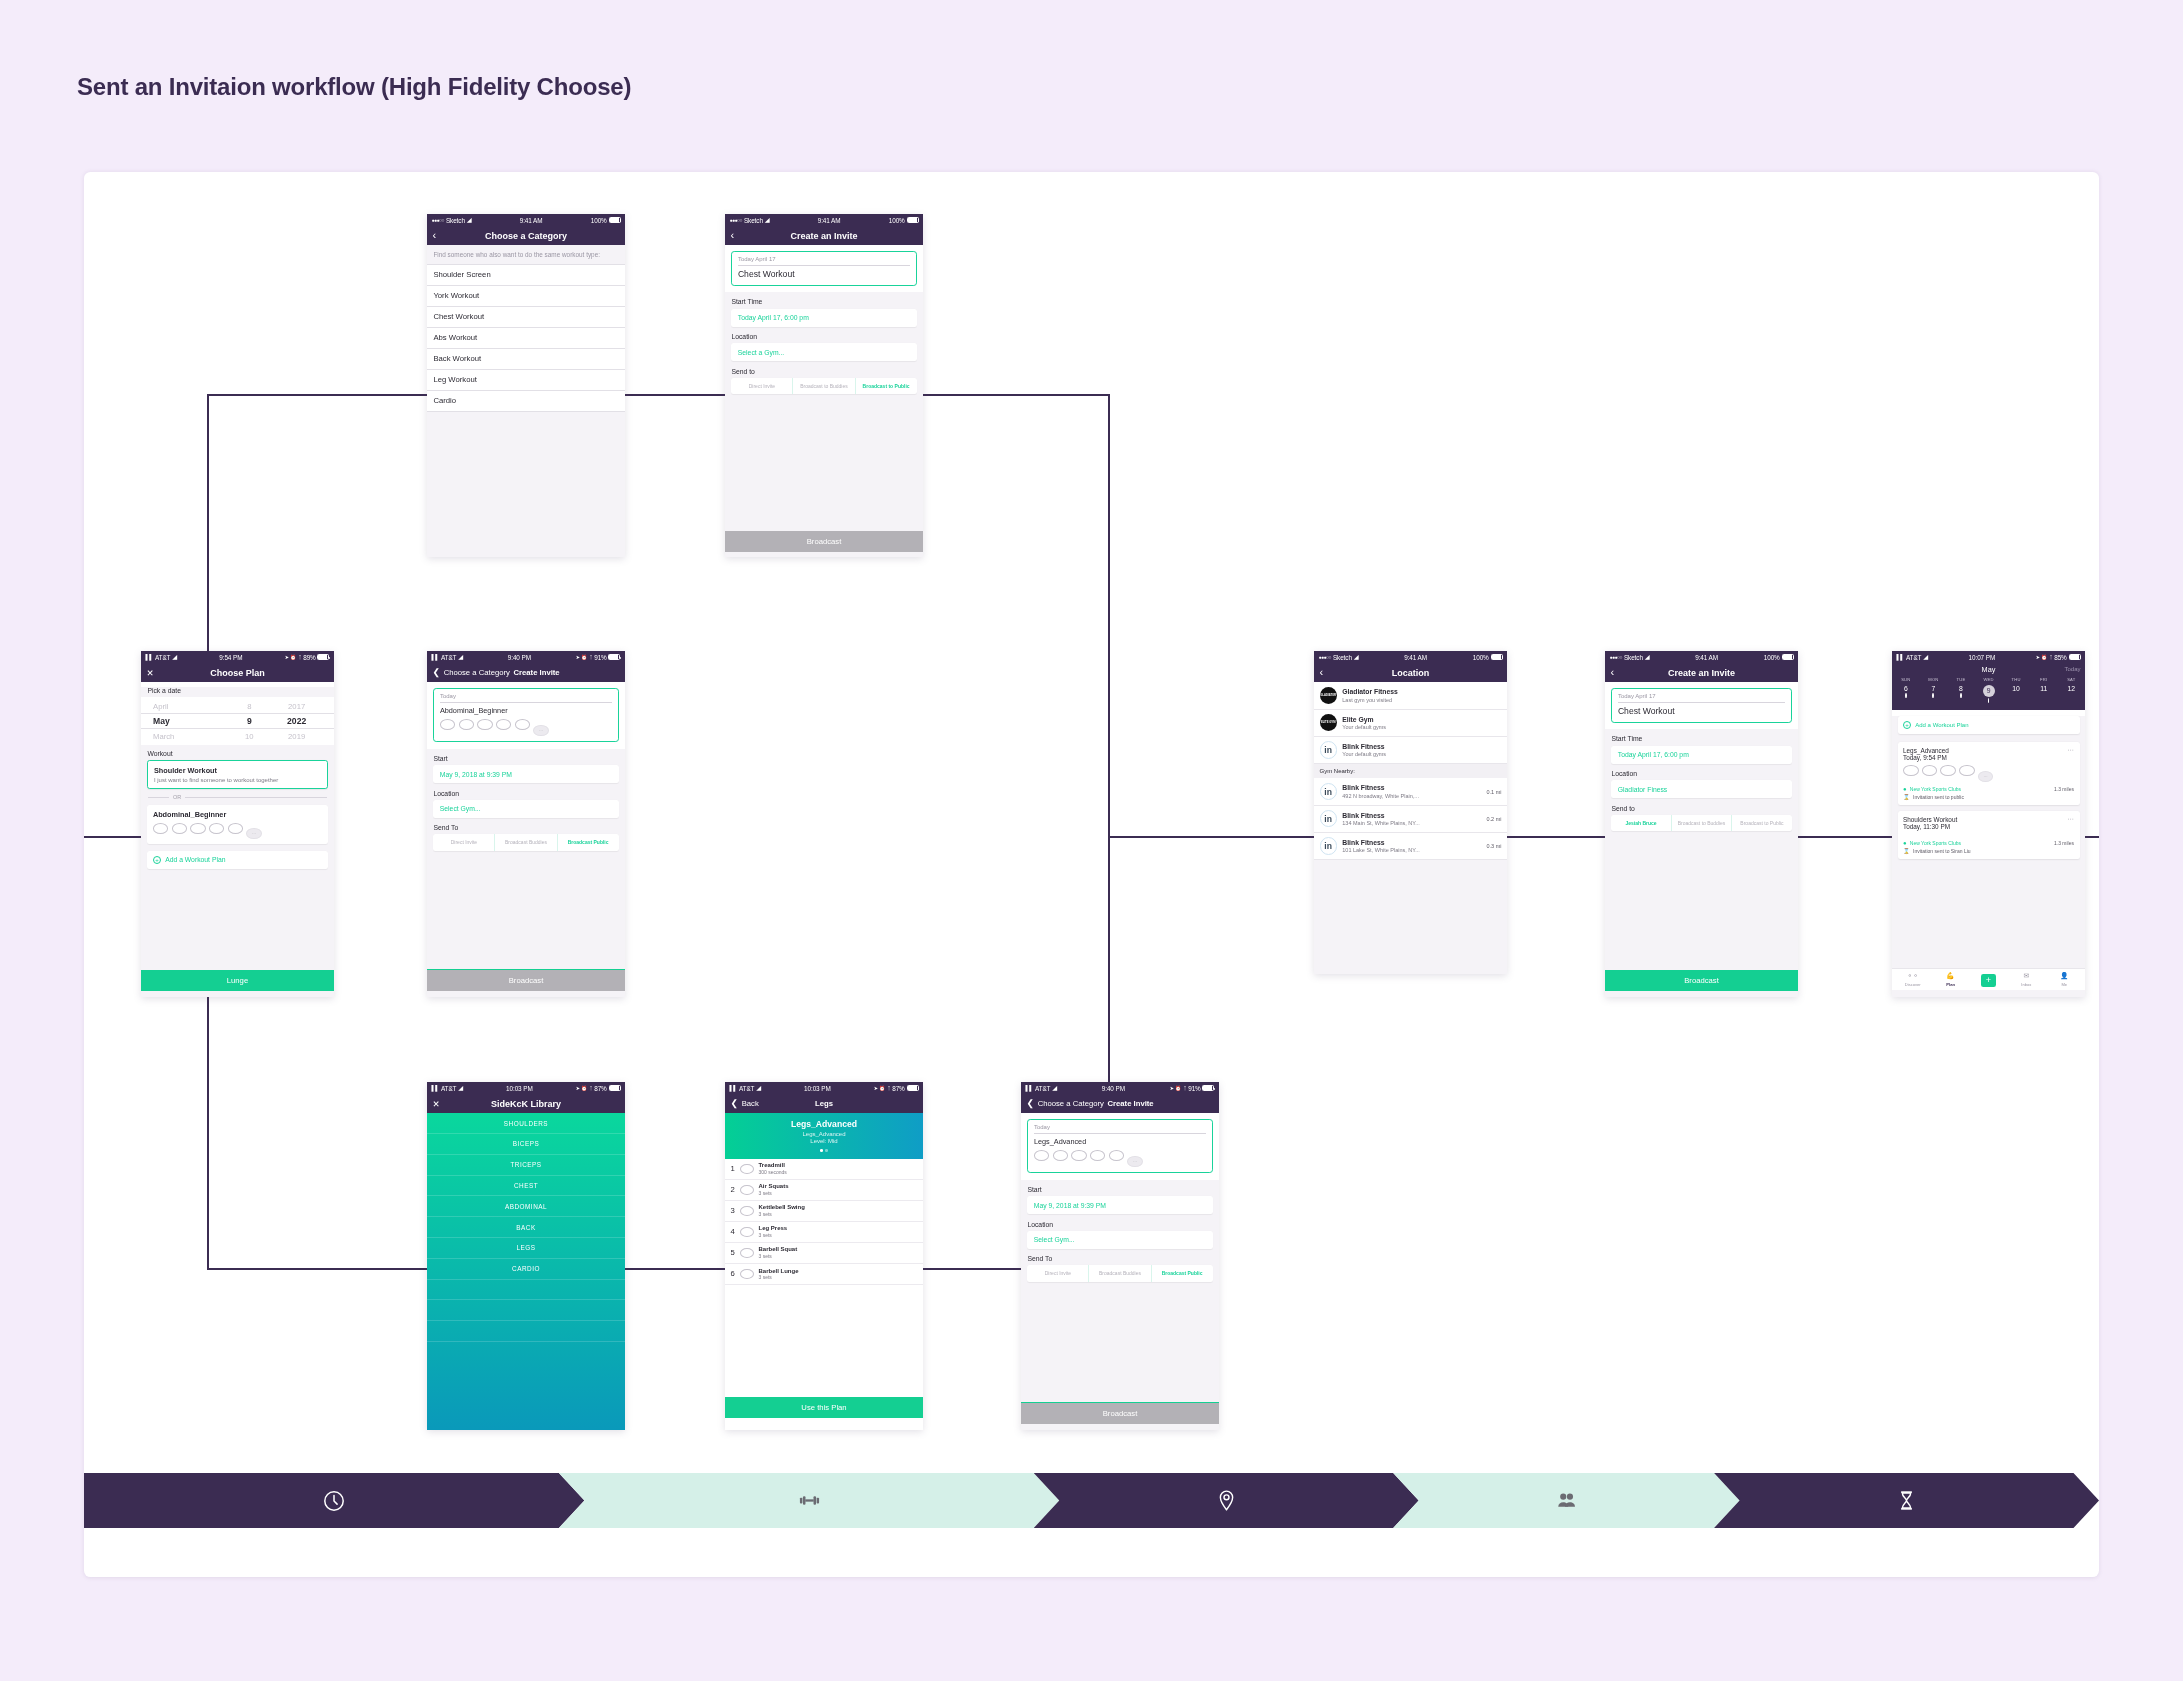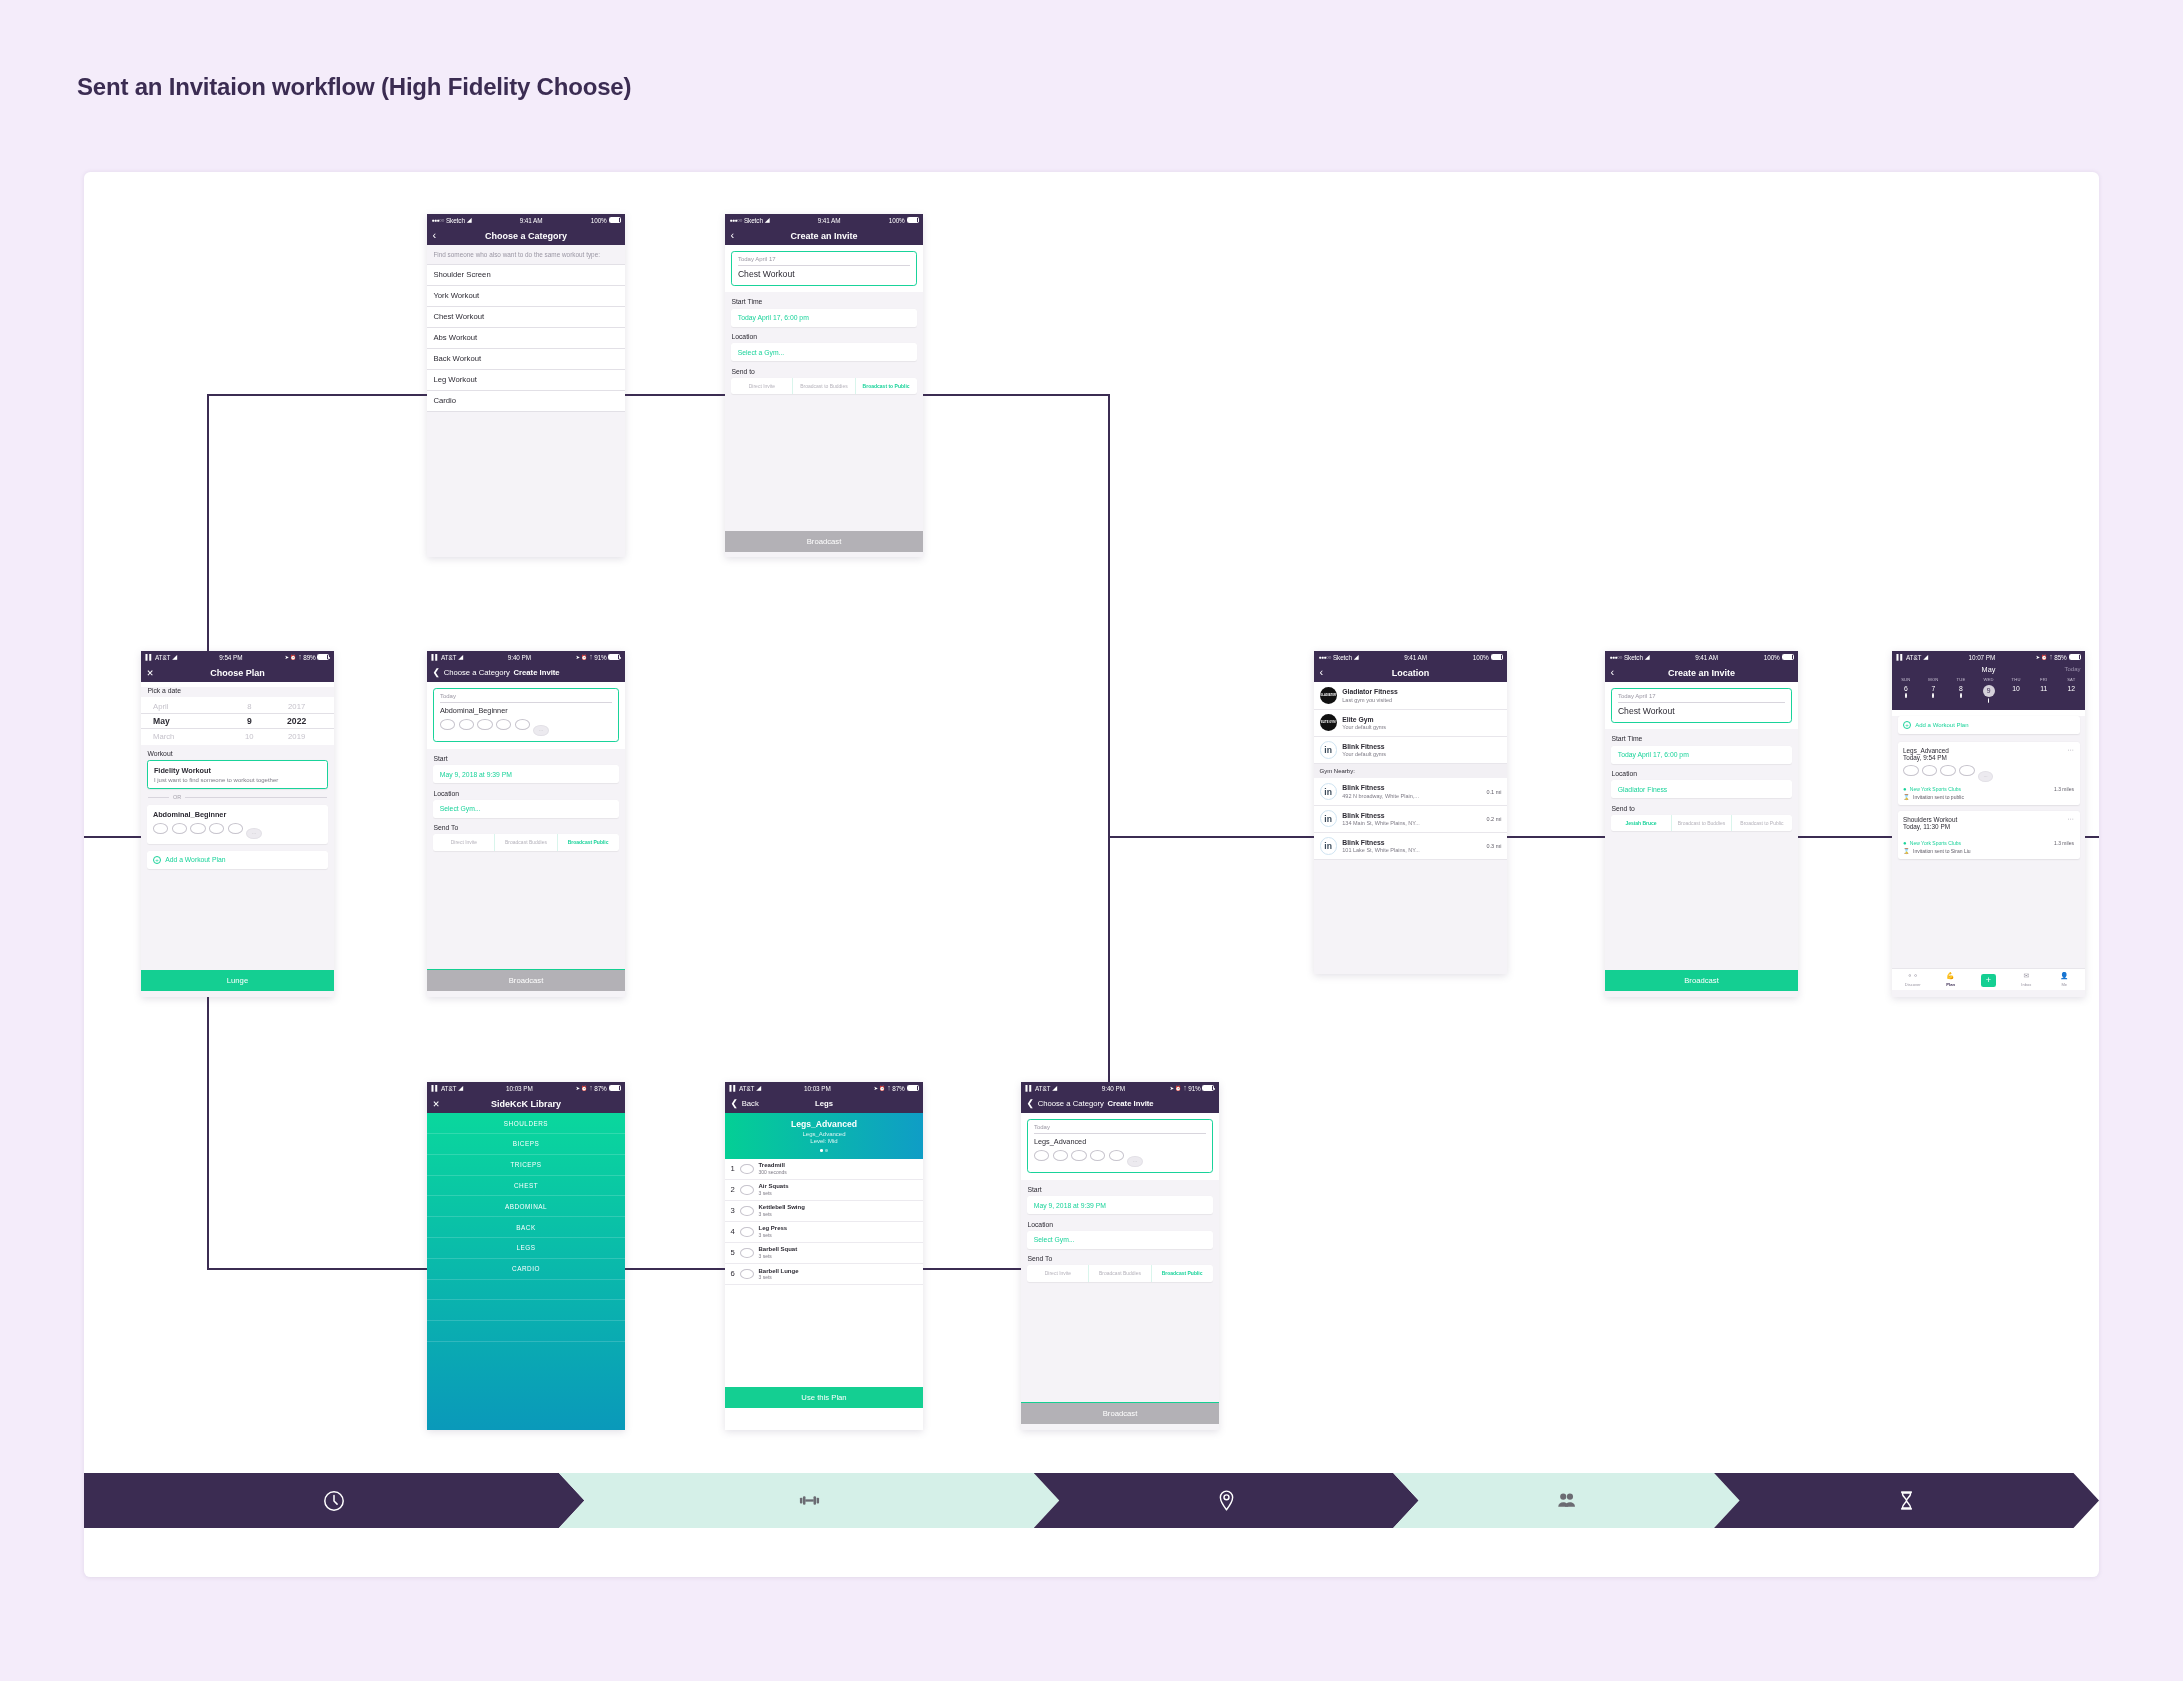--- a/index.html
+++ b/index.html
@@ -341,21 +341,21 @@
           <span class="pick-col-y">2022</span>
         </div>
         <div class="picker-row">
           <span class="pick-col-m">March</span>
           <span class="pick-col-d">10</span>
           <span class="pick-col-y">2019</span>
         </div>
       </div>
       <div class="lbl">Workout</div>
       <div class="card-white card-sel">
-        <div class="wo-title">Fidelity Workout</div>
+        <div class="wo-title">Shoulder Workout</div>
         <div class="wo-sub">I just want to find someone to workout together</div>
       </div>
       <div class="or-div">
         <span class="ln short"></span>
           <span>OR</span>
           <span class="ln"></span>
       </div>
       <div class="card-white">
         <div class="wo-title">Abdominal_Beginner</div>
         <div class="ex-row">
@@ -750,21 +750,21 @@
       </div>
       <div class="ex-li">
         <div class="ex-num">6</div>
         <div class="ex-thumb"></div>
         <div>
             <div class="ex-nm">Barbell Lunge</div>
           <div class="ex-sets">3 sets</div>
           </div>
       </div>
     </div>
-    <div class="bottom-btn btn-green" style="bottom:22px;">Use this Plan</div>
+    <div class="bottom-btn btn-green" style="bottom:12px;">Use this Plan</div>
   </div>
 
   <div class="phone" style="left:937px;top:910px;width:198px;height:348px;">
     <div class="statusbar">
       <div class="sb-left">
         <span style="font-size:5.5px;">▌▌</span>
         <span>AT&amp;T</span>
         <span>◢</span>
       </div>
       <div class="sb-center">9:40 PM</div>

